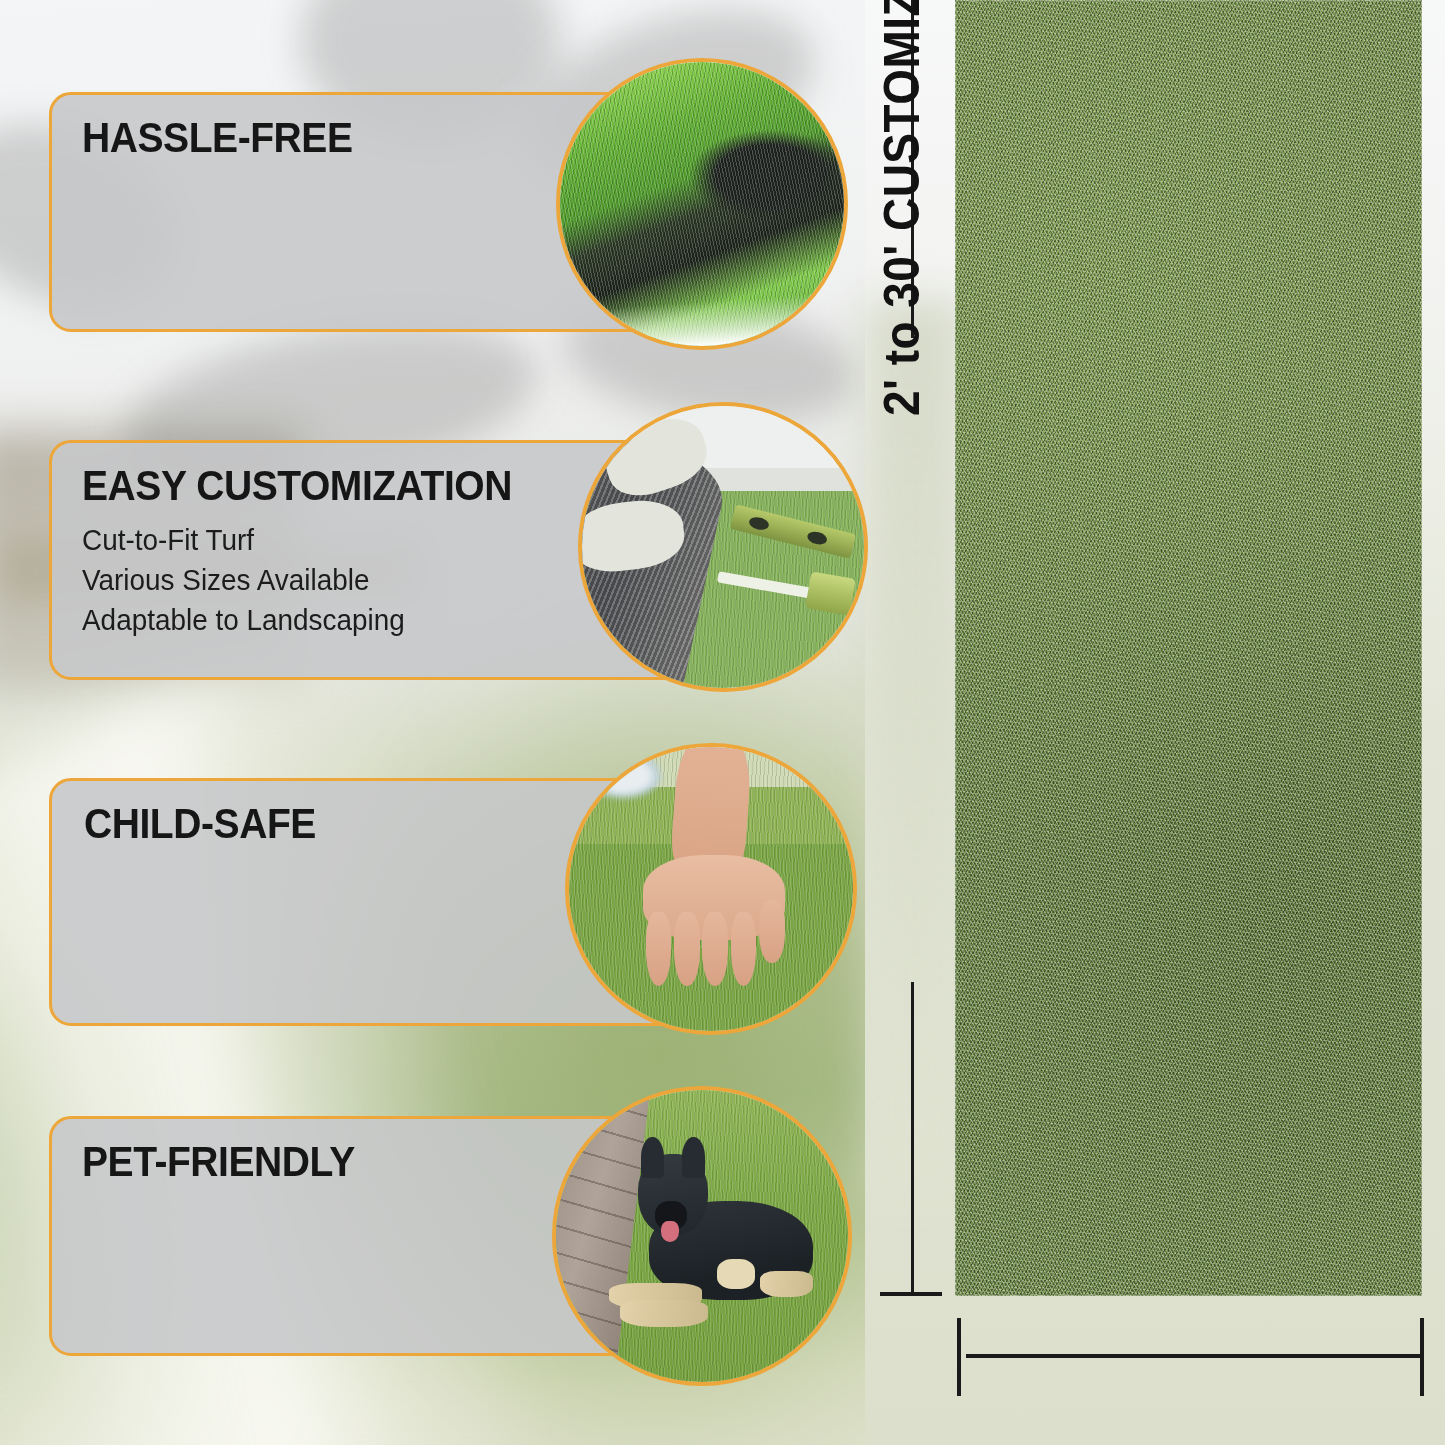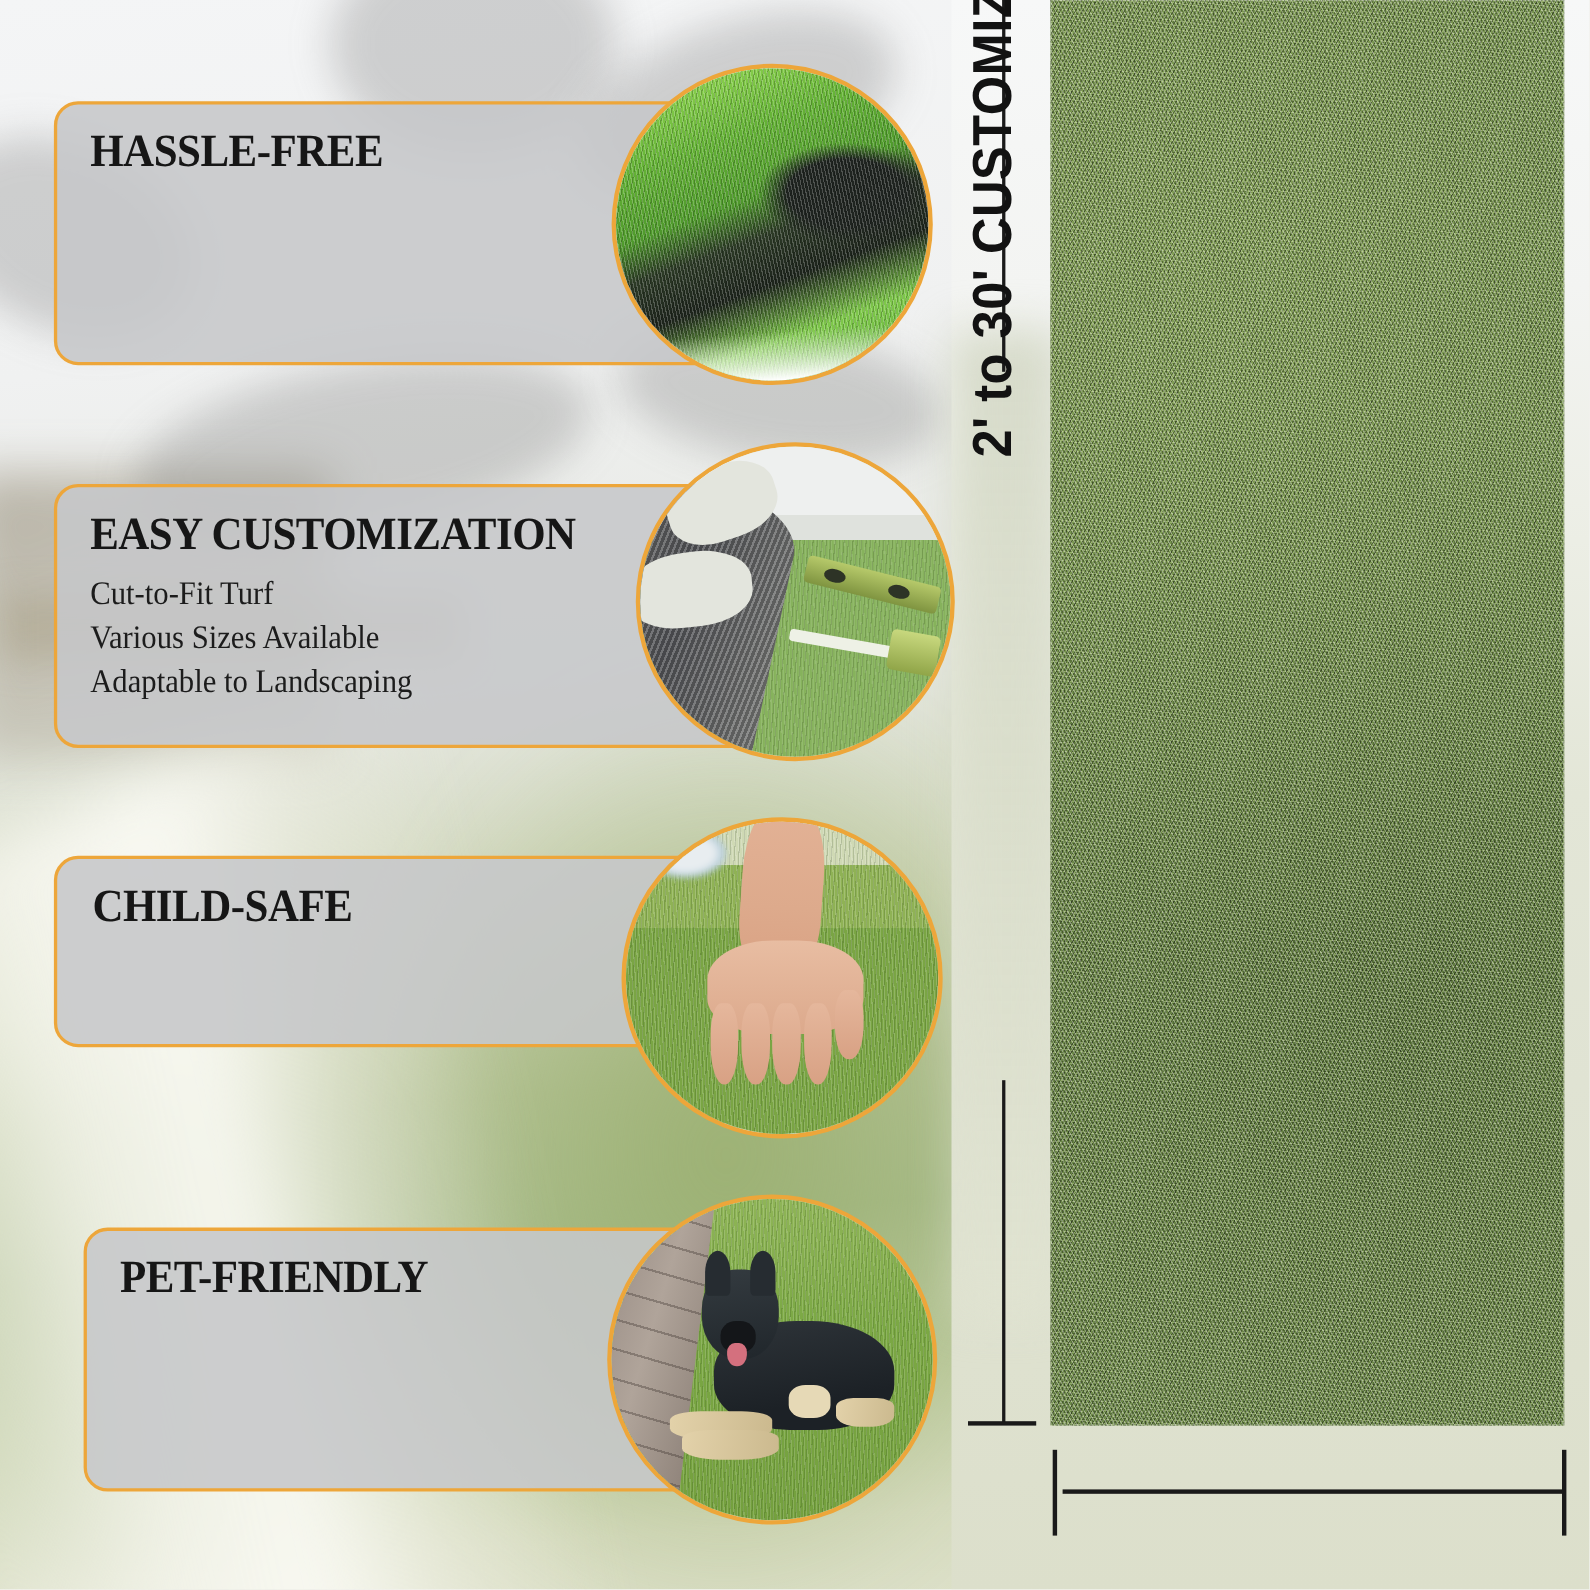--- a/index.html
+++ b/index.html
@@ -80,21 +80,20 @@
     filter: blur(20px);
   }
 
   
   .card {
     position: absolute;
     background: rgba(198,199,201,.88);
     border: 3px solid var(--accent);
     border-radius: 22px;
     padding: 22px 28px 20px 30px;
-    font-family: Liberation Serif, serif;
   }
   .card .title {
     font-weight: 700;
     font-size: 42px;
     letter-spacing: -0.5px;
     color: #161616;
     line-height: 1.02;
     transform: scaleX(.93);
     transform-origin: left center;
     white-space: nowrap;
@@ -387,38 +386,38 @@
       <div class="turftex"></div>
       <div class="roll"></div>
       <div class="glove1"></div>
       <div class="glove2"></div>
       <div class="level"></div>
       <div class="tape"></div>
       <div class="tapebox"></div>
     </div>
   </div>
 
-  <div class="card" style="--accent:#EDA63A; left:49px; top:778px; width:648px; height:174px;padding-left:32px;">
+  <div class="card" style="--accent:#EDA63A; left:49px; top:778px; width:648px; height:248px;padding-left:32px;">
     <div class="title">CHILD-SAFE</div>
   </div>
   <div class="bubble b3" style="--accent:#EDA63A; left:565px; top:743px; width:292px; height:292px;">
     <div class="inner">
       <div class="turftex"></div>
       <div class="blob"></div>
       <div class="arm"></div>
       <div class="palm"></div>
       <div class="fin" style="left:27%;"></div>
       <div class="fin" style="left:37%;"></div>
       <div class="fin" style="left:47%;"></div>
       <div class="fin" style="left:57%;"></div>
       <div class="fin" style="left:67%;top:54%;height:22%;"></div>
     </div>
   </div>
 
-  <div class="card" style="--accent:#EDA63A; left:49px; top:1116px; width:648px; height:240px;margin-left:27px;">
+  <div class="card" style="--accent:#EDA63A; left:49px; top:1116px; width:648px; height:240px;">
     <div class="title">PET-FRIENDLY</div>
   </div>
   <div class="bubble b4" style="--accent:#EDA63A; left:552px; top:1086px; width:300px; height:300px;">
     <div class="inner">
       <div class="turftex"></div>
       <div class="pavers"></div>
       <div class="body"></div>
       <div class="head"></div>
       <div class="ear" style="left:29%;"></div>
       <div class="ear" style="left:43%;"></div>

